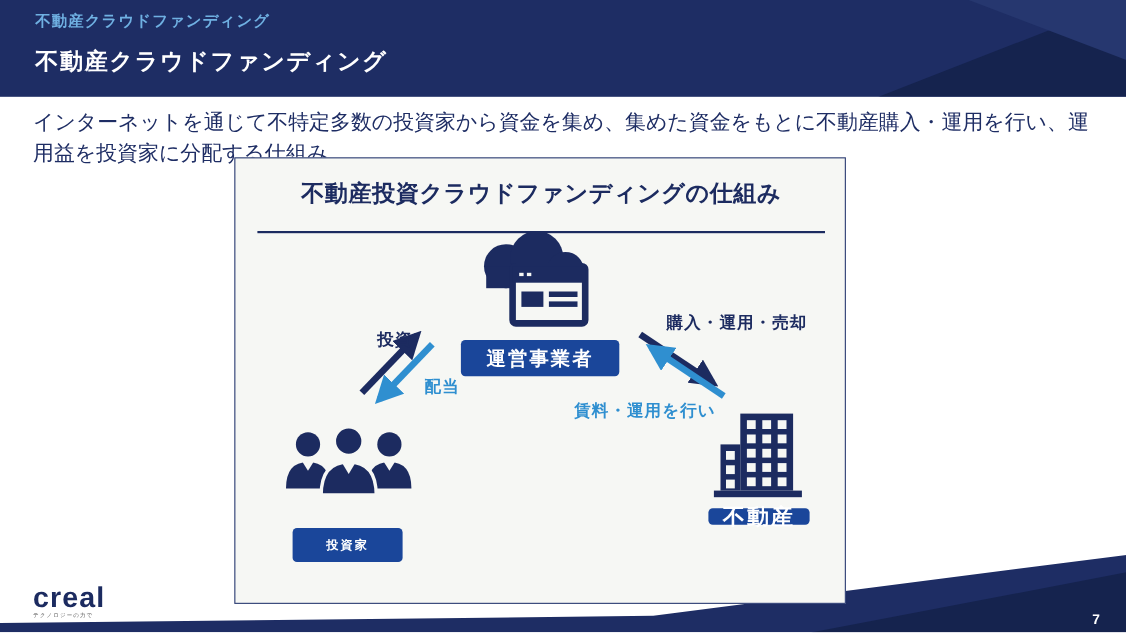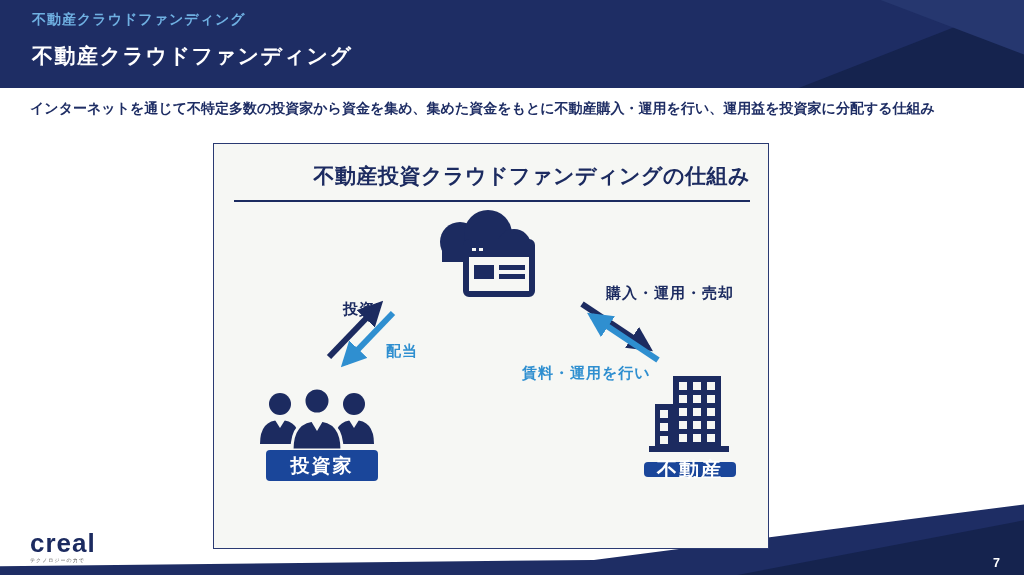--- a/index.html
+++ b/index.html
@@ -53,61 +53,61 @@
     font-weight: 800;
     letter-spacing: 1.5px;
     color: #ffffff;
   }
 
   
   .description {
     position: absolute;
     left: 30px; top: 98px;
     width: 968px;
-    font-size: 14px;
-    font-weight: 700;
+    font-size: 19px;
+    font-weight: 400;
     line-height: 1.45;
     color: #1e2d64;
     z-index: 2;
   }
 
   
   .diagram-card {
     position: absolute;
     left: 213px; top: 143px;
     width: 556px; height: 406px;
     background: #f6f7f4;
     border: 1.5px solid #2a3a72;
     z-index: 2;
   }
   .diagram-title {
     position: absolute;
     left: 20px; top: 18px;
     width: 516px;
-    text-align: right;
+    text-align: center;
     font-size: 21px;
     font-weight: 800;
     letter-spacing: 0.5px;
     color: #1c2b60;
-    padding-bottom: 10px;
+    padding-bottom: 20px;
     border-bottom: 2.5px solid #1c2b60;
   }
   .label-box {
     position: absolute;
     background: #1a469a;
     color: #ffffff;
     font-weight: 800;
     border-radius: 4px;
     display: flex;
     align-items: center;
     justify-content: center;
     letter-spacing: 2px;
   }
   .operator-box { left: 205px; top: 165px; width: 144px; height: 33px; font-size: 17.5px; }
-  .investor-box { left: 52px;  top: 306px; width: 112px; height: 31px; font-size: 19px; }
+  .investor-box { left: 52px;  top: 336px; width: 100px; height: 31px; font-size: 11px; }
   .property-box { left: 430px; top: 318px; width: 92px;  height: 15px; font-size: 20px; }
 
   .icon-cloud    { position: absolute; left: 212px; top: 64px;  width: 126px; height: 98px; }
   .icon-people   { position: absolute; left: 40px;  top: 240px; width: 126px; height: 72px; }
   .icon-building { position: absolute; left: 433px; top: 226px; width: 84px;  height: 84px; }
 
   .arrows-left  { position: absolute; left: 103px; top: 143px; width: 88px; height: 86px; }
   .arrows-right { position: absolute; left: 358px; top: 150px; width: 96px; height: 74px; }
 
   .arrow-label {
@@ -199,20 +199,21 @@
         <rect x="40" y="34" width="66" height="52" rx="3" fill="#f6f7f4" stroke="#1c2b60" stroke-width="6"></rect>
         <rect x="40" y="34" width="66" height="15" fill="#1c2b60"></rect>
         <rect x="46" y="40" width="4" height="3" fill="#f6f7f4"></rect>
         <rect x="53" y="40" width="4" height="3" fill="#f6f7f4"></rect>
         <rect x="48" y="57" width="20" height="14" fill="#1c2b60"></rect>
         <rect x="73" y="57" width="26" height="5" fill="#1c2b60"></rect>
         <rect x="73" y="66" width="26" height="5" fill="#1c2b60"></rect>
       </g>
     </svg>
 
+    <div class="label-box operator-box">運営事業者</div>
 
     <svg class="arrows-left" viewBox="0 0 88 86" aria-hidden="true">
       <defs>
         <marker id="ah-navy-l" markerWidth="4.2" markerHeight="4.2" refX="3.2" refY="2.1" orient="auto">
           <path d="M0,0 L4.2,2.1 L0,4.2 Z" fill="#1c2b60"></path>
         </marker>
         <marker id="ah-blue-l" markerWidth="4.2" markerHeight="4.2" refX="3.2" refY="2.1" orient="auto">
           <path d="M0,0 L4.2,2.1 L0,4.2 Z" fill="#2f8fd0"></path>
         </marker>
       </defs>

